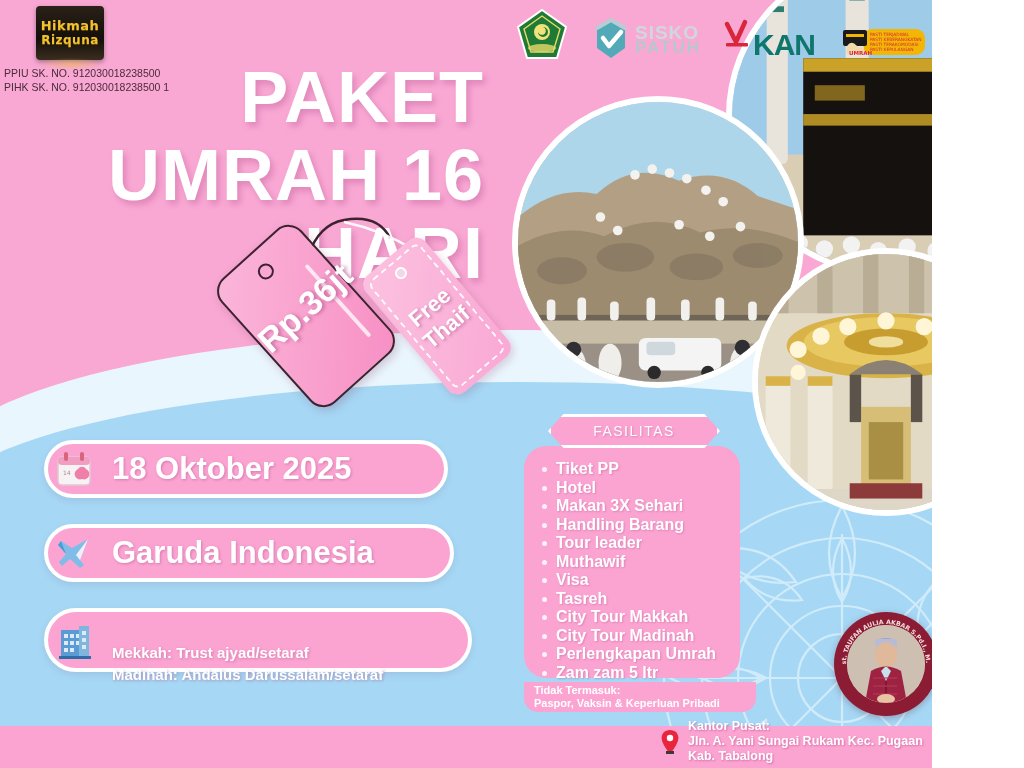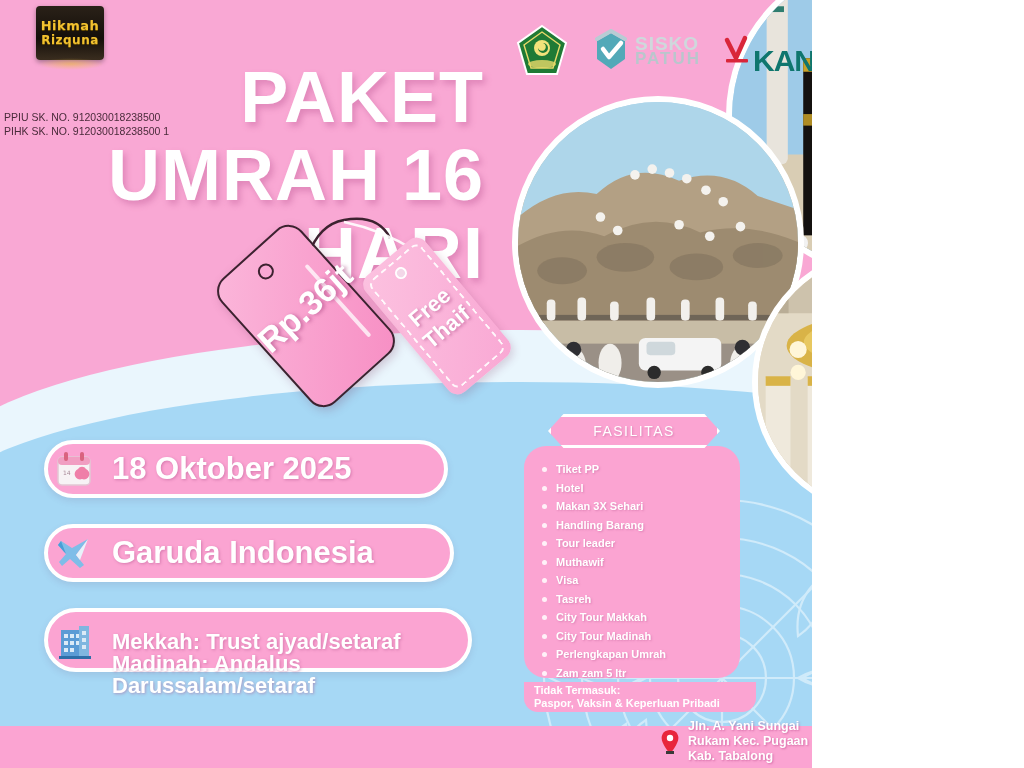--- a/index.html
+++ b/index.html
@@ -5,21 +5,21 @@
 <style>
   * { box-sizing: border-box; margin: 0; padding: 0; }
   html, body {
     width: 1024px; height: 768px;
     font-family: "Liberation Sans", sans-serif;
     overflow: hidden;
     background: #ffffff;
   }
   #poster {
     position: relative;
-    width: 812px; height: 768px;
+    width: 932px; height: 768px;
     overflow: hidden;
     background: #a6d8f5;
   }
 
   
   .bg-pink-top {
     position: absolute; left: 0; top: 0;
     width: 1024px; height: 430px;
     background: #f9a8d4;
     z-index: 1;
@@ -78,28 +78,27 @@
   .logo-glow {
     position: absolute; left: 2px; top: 52px;
     width: 66px; height: 12px;
     background: radial-gradient(ellipse at center, rgba(240,190,60,.55), rgba(240,190,60,0) 70%);
   }
   .license {
     position: absolute; left: 4px; top: 66px; z-index: 11;
     font-size: 10.5px; line-height: 14px; color: #4a2b3a;
     font-family: "Liberation Sans", sans-serif;
     white-space: nowrap;
-    margin-top: 44px;
   }
 
   
   .cert-row {
-    position: absolute; left: 515px; top: 20px;
+    position: absolute; left: 515px; top: 0;
     width: 500px; height: 62px; z-index: 13;
-    display: flex; align-items: center; gap: 22px;
+    display: flex; align-items: flex-end; gap: 22px;
   }
   .cert { flex: none; }
   .cert-kemenag { width: 54px; height: 54px; }
   .cert-sisko { display: flex; align-items: center; gap: 4px; }
   .sisko-mark { width: 40px; height: 44px; }
   .sisko-text { line-height: 15px; }
   .sisko-text .t1 {
     font-size: 19px; font-weight: bold; color: #cfd8dc;
     letter-spacing: 1px; font-family: "Liberation Sans", sans-serif;
   }
@@ -223,21 +222,21 @@
     display: flex; align-items: center; justify-content: center;
   }
   .pill-icon svg { width: 40px; height: 40px; }
   .pill-text {
     color: #ffffff; font-weight: bold;
     font-family: "Liberation Sans", sans-serif;
     text-shadow: 1px 1px 3px rgba(170,70,130,.45);
   }
   .pill-date .pill-text  { font-size: 31px; margin-left: 10px; }
   .pill-air  .pill-text  { font-size: 31px; margin-left: 10px; }
-  .pill-hotel .pill-text { font-size: 22px; line-height: 22px; margin-left: 10px; margin-top: 48px; }
+  .pill-hotel .pill-text { font-size: 15px; line-height: 22px; margin-left: 10px; margin-top: 48px; }
 
   
   .fas-banner {
     position: absolute; left: 548px; top: 414px; z-index: 16;
     width: 172px; height: 34px;
     background: #fba4d2;
     border: 3px solid #ffffff;
     display: flex; align-items: center; justify-content: center;
     clip-path: polygon(0% 50%, 9% 0%, 91% 0%, 100% 50%, 91% 100%, 9% 100%);
     border-radius: 4px;
@@ -250,21 +249,21 @@
   }
   .fas-box {
     position: absolute; left: 524px; top: 446px; z-index: 15;
     width: 216px; height: 232px;
     background: #fba4d2;
     border-radius: 22px;
     padding: 14px 0 0 16px;
   }
   .fas-box ul { list-style: none; }
   .fas-box li {
-    color: #ffffff; font-size: 11px; font-weight: bold;
+    color: #ffffff; font-size: 16px; font-weight: bold;
     line-height: 18.5px; position: relative; padding-left: 16px;
     font-family: "Liberation Sans", sans-serif;
     text-shadow: 1px 1px 2px rgba(170,70,130,.35);
   }
   .fas-box li::before {
     content: ""; position: absolute; left: 2px; top: 7px;
     width: 5px; height: 5px; border-radius: 50%;
     background: rgba(255,255,255,.85);
   }
   .excl {
@@ -695,17 +694,18 @@
   </div>
 
   <div class="bg-pink-footer"></div>
   <div class="footer-addr">
     <svg class="pin-icon" viewBox="0 0 20 26">
       <path d="M10 1 C5 1 1.6 4.6 1.6 9 C1.6 15 10 25 10 25 C10 25 18.4 15 18.4 9 C18.4 4.6 15 1 10 1 Z" fill="#e8253c"></path>
       <circle cx="10" cy="9" r="3.2" fill="#ffffff"></circle>
       <rect x="6" y="22" width="8" height="3" fill="#3a3a3a"></rect>
     </svg>
     <div class="addr-text">
+      <div class="l1">Kantor Pusat:</div>
       <div class="l2">Jln. A. Yani Sungai Rukam Kec. Pugaan Kab. Tabalong</div>
     </div>
   </div>
 
 </div>
 
 </body></html>

